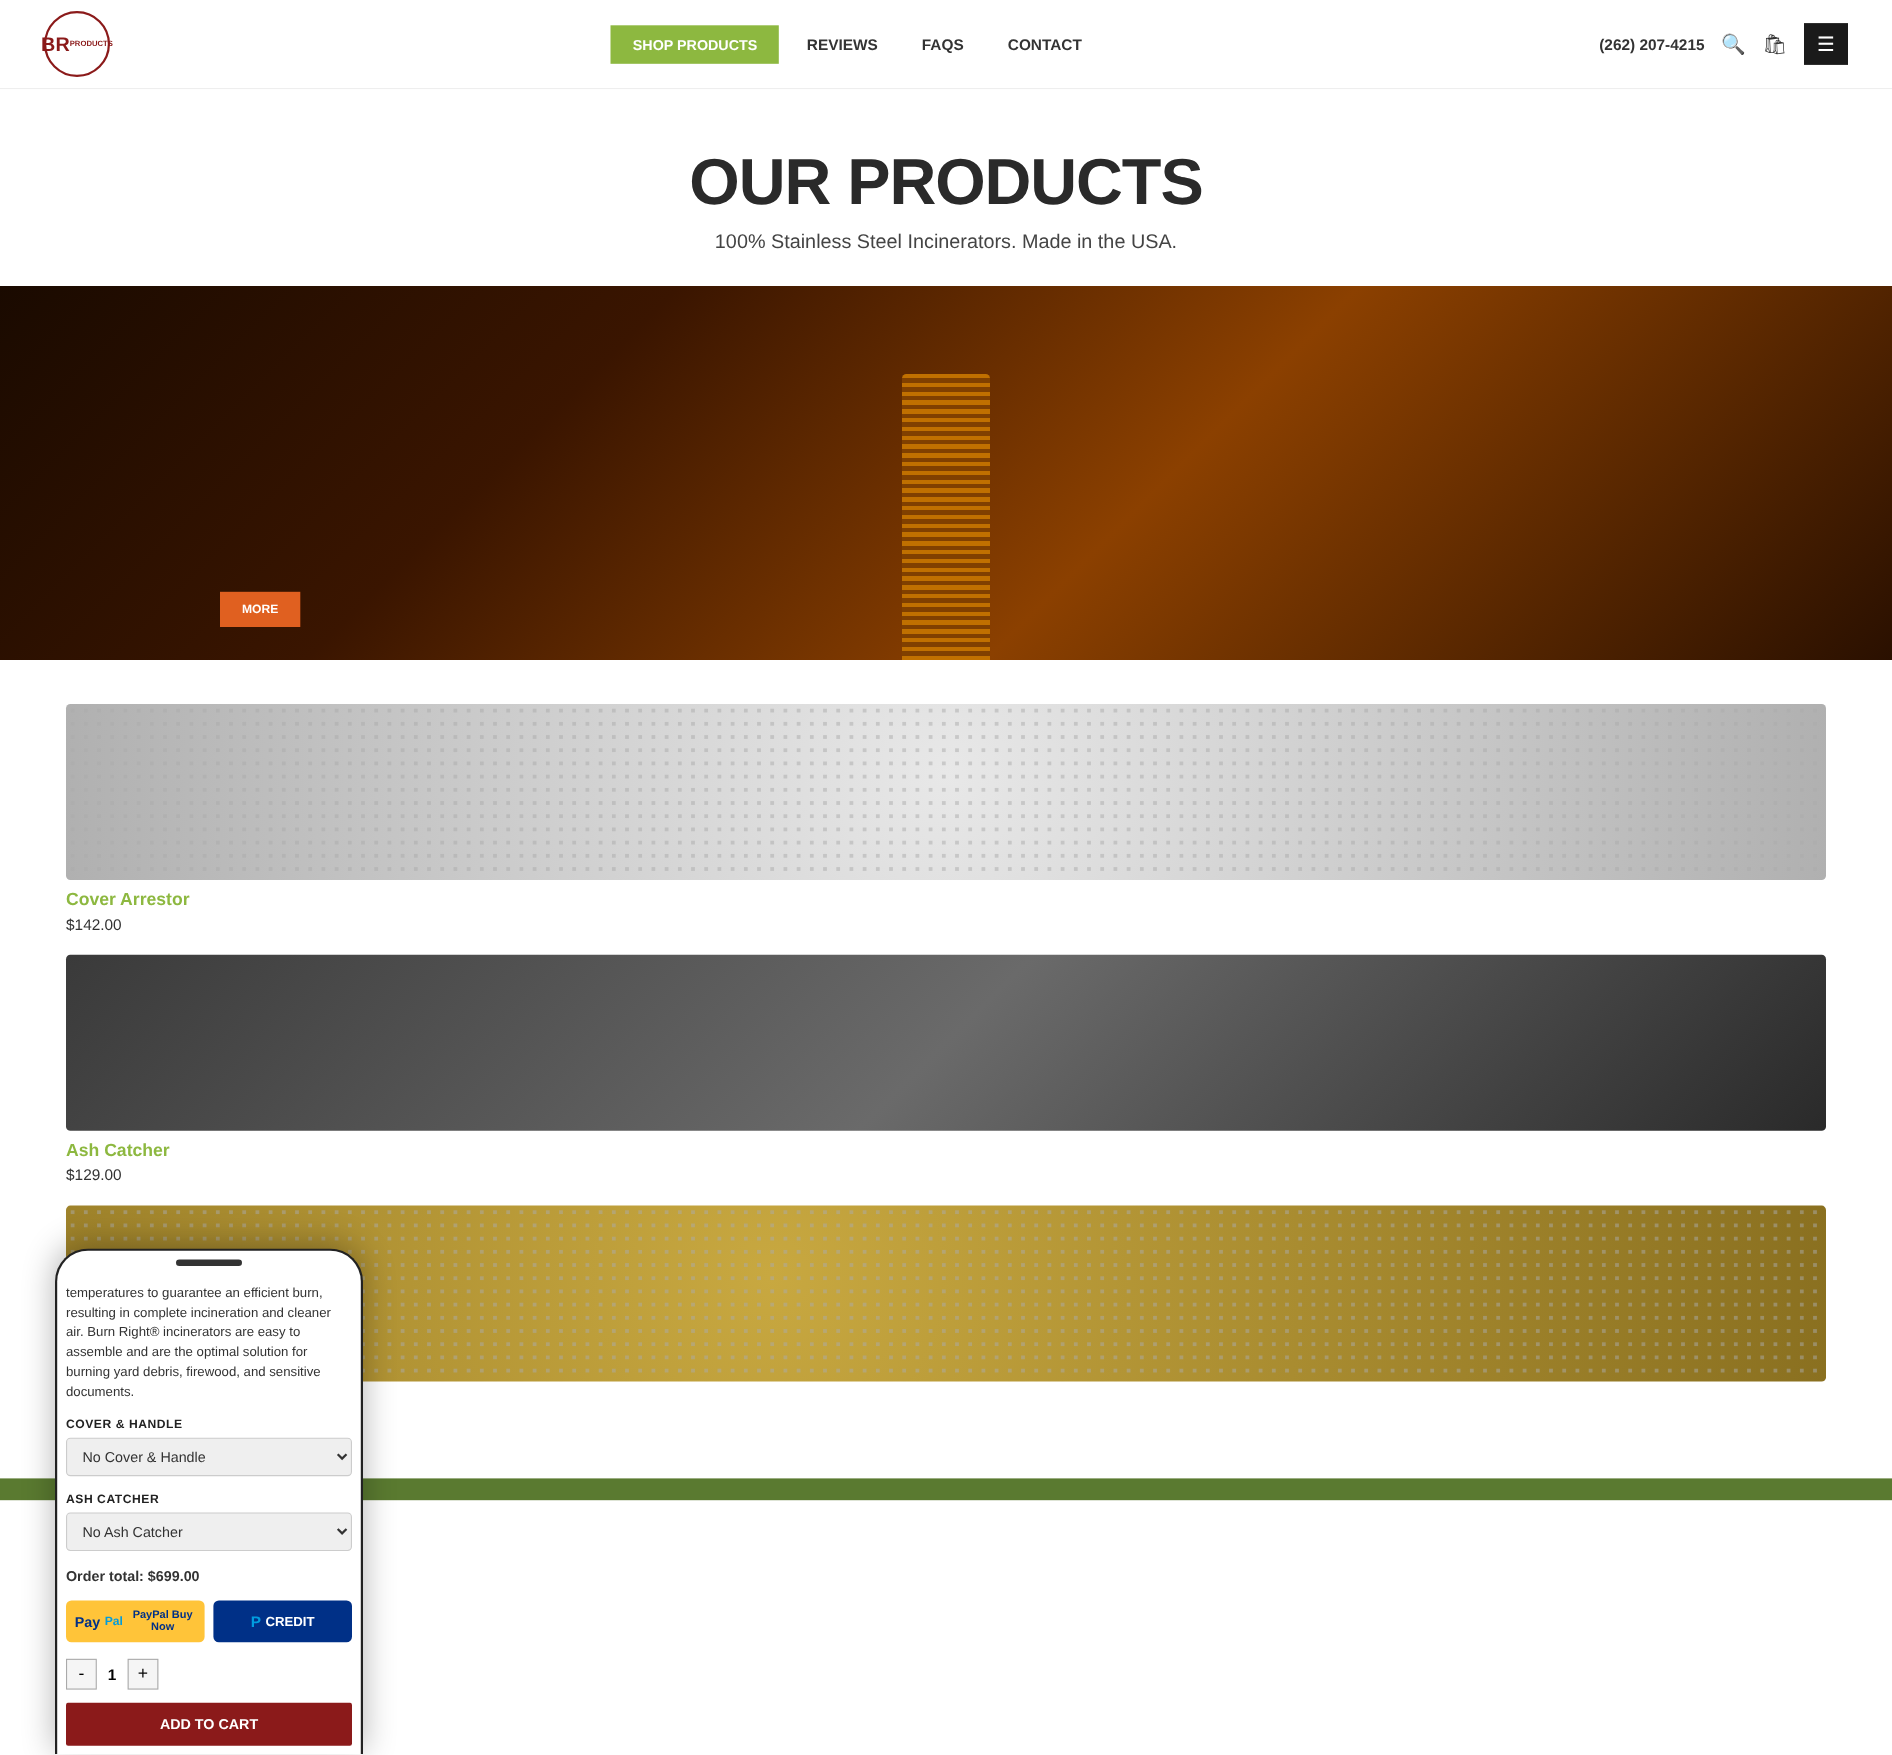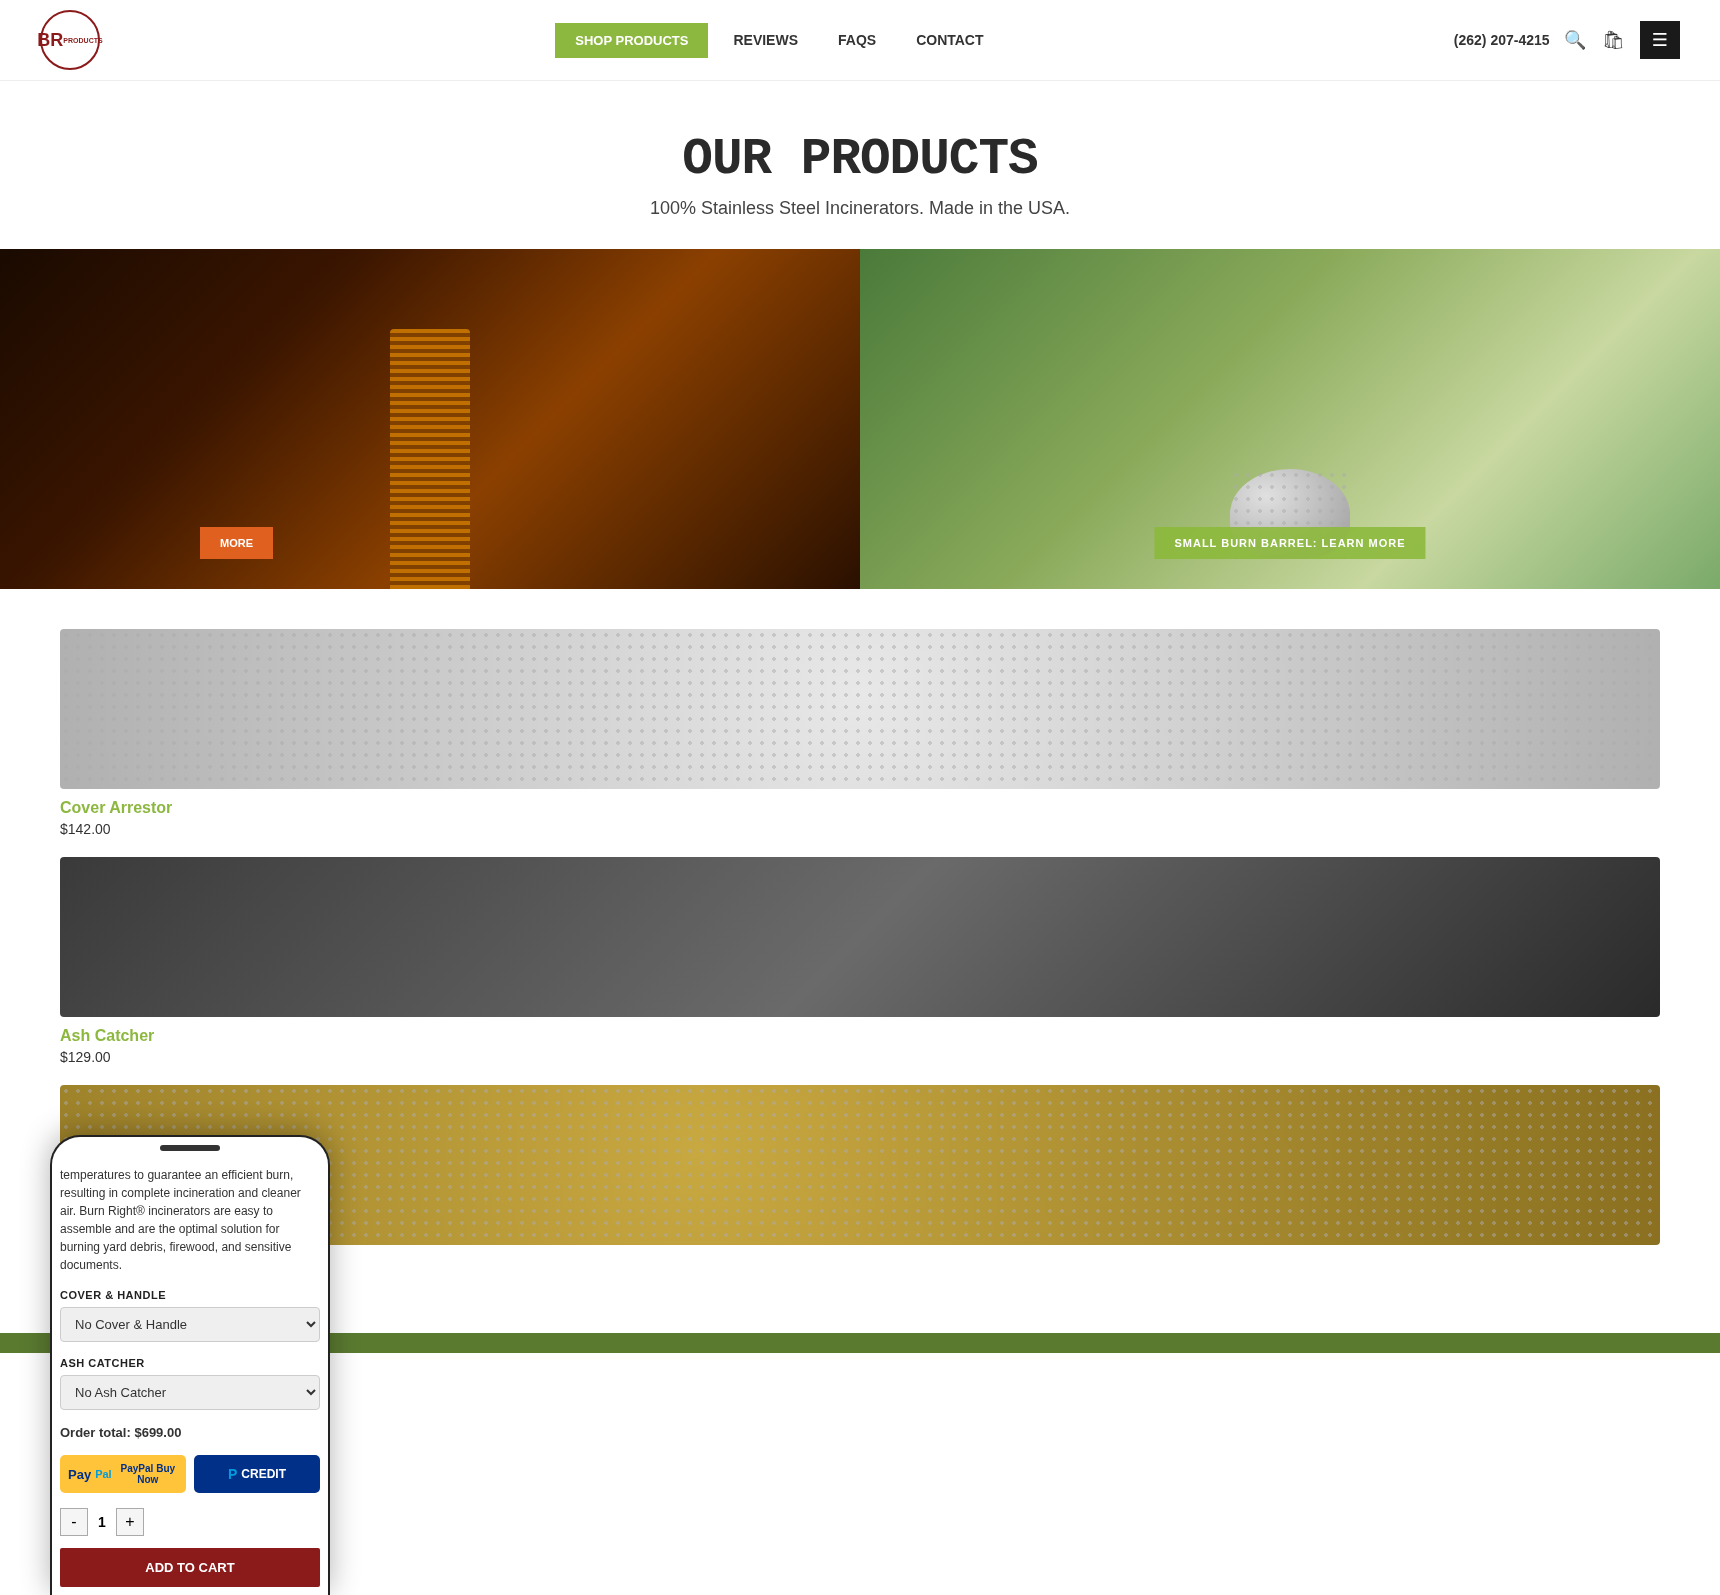--- a/index.html
+++ b/index.html
@@ -44,24 +44,23 @@
     .nav-icon { font-size: 18px; cursor: pointer; color: #333; }
     .hamburger {
       background: #1a1a1a; color: #fff;
       border: none; padding: 8px 12px; cursor: pointer;
       font-size: 18px;
     }
 
     
     .hero { text-align: center; padding: 50px 20px 30px; }
     .hero h1 {
-      font-size: 51px; font-weight: 900;
+      font-size: 59px; font-weight: 900;
       color: #2a2a2a; letter-spacing: -1px;
       text-transform: uppercase;
-      font-family: Liberation Mono, monospace;
     }
     .hero p { font-size: 18px; color: #444; margin-top: 10px; }
 
     
     .product-images {
       display: flex; width: 100%;
       height: 340px; margin-bottom: 0;
     }
     .product-img-left {
       flex: 1;
@@ -232,26 +231,20 @@
 <section class="hero">
   <h1>OUR PRODUCTS</h1>
   <p>100% Stainless Steel Incinerators.  Made in the USA.</p>
 </section>
 
 <div class="product-images">
   <div class="product-img-left">
     <div class="incinerator-tower"></div>
     <button class="btn-learn-left">MORE</button>
   </div>
-  <div class="product-img-right">
-    <div class="barrel">
-      <div class="perf-pattern"></div>
-    </div>
-    <button class="btn-learn-more">SMALL BURN BARREL: LEARN MORE</button>
-  </div>
 </div>
 
 <section class="accessories-section">
   <div class="accessories-grid">
 
     <div class="accessory-card">
       <div class="accessory-img accessory-img-1">
         <div class="perf-pattern"></div>
       </div>
       <div class="accessory-name">Cover Arrestor</div>

